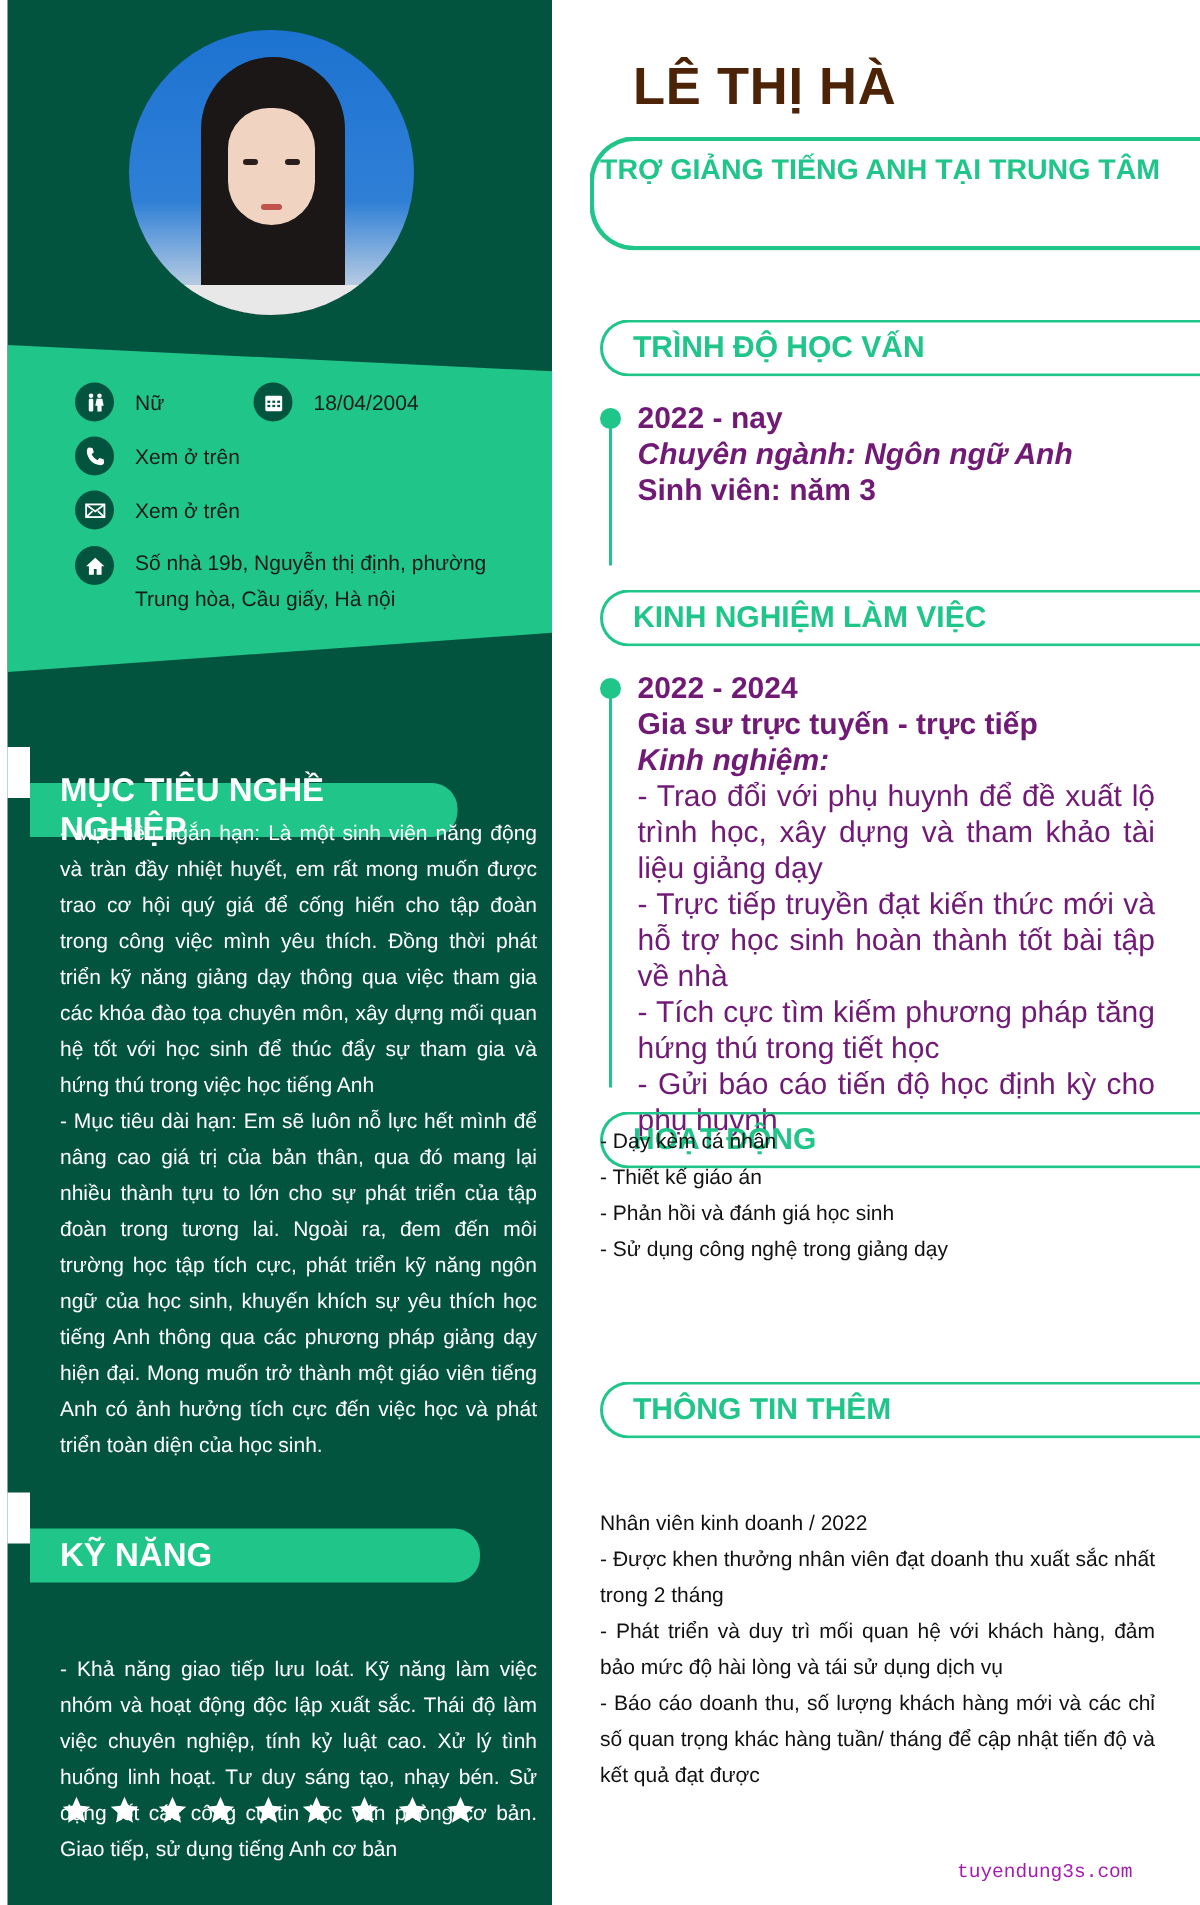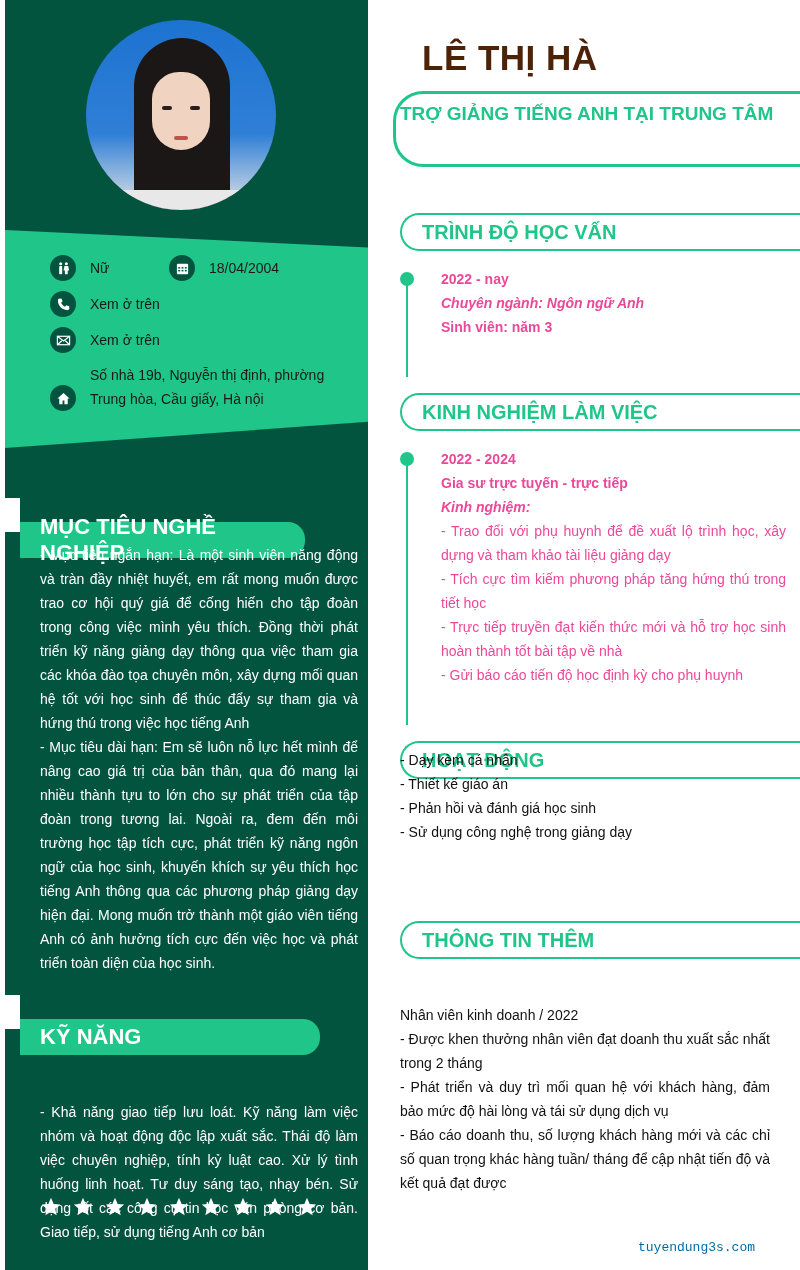--- a/index.html
+++ b/index.html
@@ -40,28 +40,28 @@
   .title-box { position: absolute; left: 393px; top: 91px; width: 420px; height: 76px; border: 3px solid #20c589; border-right: none;
     border-radius: 30px 0 0 30px; }
   .title-text { position: absolute; left: 400px; top: 96px; width: 375px; text-align: left; color: #20c589; font-weight: bold; font-size: 19px; line-height: 35px; }
 
   .main-head { position: absolute; left: 400px; width: 410px; height: 38px; border: 2px solid #20c589; border-right: none; border-radius: 19px 0 0 19px;
     color: #20c589; font-weight: bold; font-size: 20px; display: flex; align-items: center; padding-left: 20px; }
 
   .timeline-line { position: absolute; left: 406px; width: 2px; background: #20c589; }
   .timeline-dot { position: absolute; left: 400px; width: 14px; height: 14px; border-radius: 50%; background: #20c589; }
 
-  .tl-block { position: absolute; left: 441px; width: 345px; font-size: 14px; line-height: 24px; color: #ec4899; }
+  .tl-block { position: absolute; left: 425px; width: 345px; font-size: 20px; line-height: 24px; color: #701a75; }
   .bold { font-weight: bold; }
   .bi { font-weight: bold; font-style: italic; }
   .just { text-align: justify; }
 
   .plain-block { position: absolute; left: 400px; width: 370px; font-size: 14px; line-height: 24px; color: #111; }
 
-  .watermark { position: absolute; left: 638px; top: 1240px; font-family: "Liberation Mono", "DejaVu Sans Mono", monospace; font-size: 13px; color: #0369a1; }
+  .watermark { position: absolute; left: 638px; top: 1240px; font-family: "Liberation Mono", "DejaVu Sans Mono", monospace; font-size: 13px; color: #a21caf; }
 </style>
 </head>
 <body>
 
 <div class="sidebar"></div>
 
 <div class="avatar">
   <div class="hair"></div>
   <div class="face"></div>
   <div class="eye" style="left:76px"></div>
@@ -111,21 +111,21 @@
 <div class="contact-row" style="left:50px; top:327px;">
   <span class="cicon">
     <svg viewBox="0 0 16 16">
         <rect x="1.5" y="3.5" width="13" height="9" fill="none" stroke="#fff" stroke-width="1.3"></rect>
         <path d="M1.5 3.5l6.5 5 6.5-5M1.5 12.5l4.6-4.2M14.5 12.5l-4.6-4.2" fill="none" stroke="#fff" stroke-width="1.3"></path>
       </svg>
   </span>
   <span>Xem ở trên</span>
 </div>
 
-<div class="contact-row" style="left:50px; top:364px; align-items:flex-end;">
+<div class="contact-row" style="left:50px; top:364px; align-items:flex-start;">
   <span class="cicon">
     <svg viewBox="0 0 16 16">
         <path d="M8 2L1.5 8h2v6h3.5v-4h2v4h3.5V8h2z"></path>
       </svg>
   </span>
   <span class="addr" style="margin-top:-1px;">Số nhà 19b, Nguyễn thị định, phường Trung hòa, Cầu giấy, Hà nội</span>
 </div>
 
 <div class="side-head-notch" style="top:498px;"></div>
 <div class="side-head" style="top:498px; width:285px;">MỤC TIÊU NGHỀ NGHIỆP</div>
@@ -182,22 +182,22 @@
 </div>
 
 <div class="main-head" style="top:393px;">KINH NGHIỆM LÀM VIỆC</div>
 <div class="timeline-dot" style="top:452px;"></div>
 <div class="timeline-line" style="top:460px; height:265px;"></div>
 <div class="tl-block" style="top:447px;">
   <div class="bold">2022 - 2024</div>
   <div class="bold">Gia sư trực tuyến - trực tiếp</div>
   <div class="bi">Kinh nghiệm:</div>
   <div class="just">- Trao đổi với phụ huynh để đề xuất lộ trình học, xây dựng và tham khảo tài liệu giảng dạy</div>
+  <div class="just">- Trực tiếp truyền đạt kiến thức mới và hỗ trợ học sinh hoàn thành tốt bài tập về nhà</div>
   <div class="just">- Tích cực tìm kiếm phương pháp tăng hứng thú trong tiết học</div>
-  <div class="just">- Trực tiếp truyền đạt kiến thức mới và hỗ trợ học sinh hoàn thành tốt bài tập về nhà</div>
   <div class="just">- Gửi báo cáo tiến độ học định kỳ cho phụ huynh</div>
 </div>
 
 <div class="main-head" style="top:741px;">HOẠT ĐỘNG</div>
 <div class="plain-block" style="top:748px;">
   <div>- Dạy kèm cá nhân</div>
   <div>- Thiết kế giáo án</div>
   <div>- Phản hồi và đánh giá học sinh</div>
   <div>- Sử dụng công nghệ trong giảng dạy</div>
 </div>

